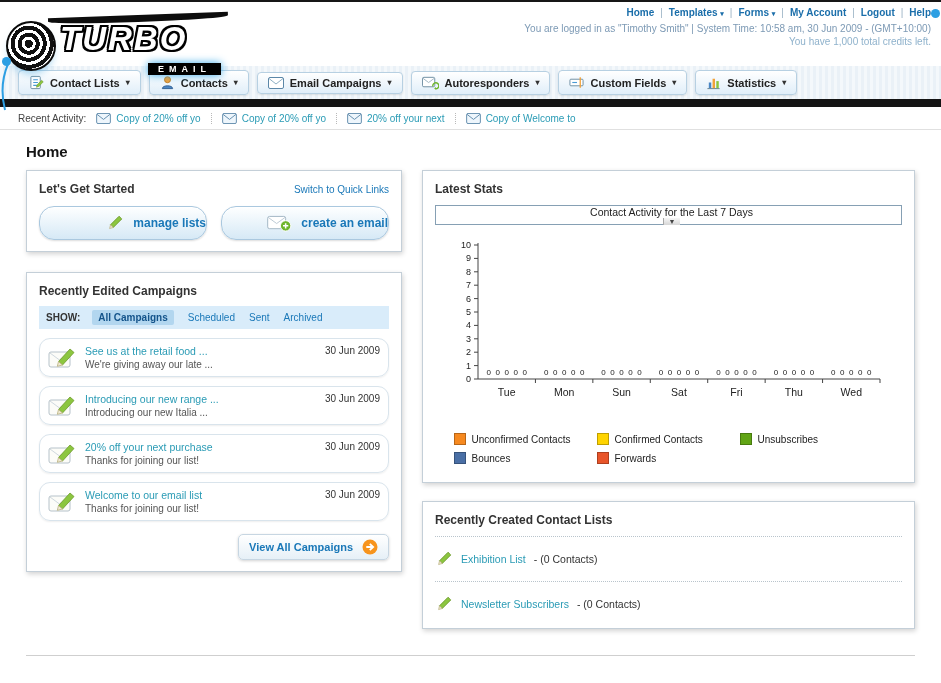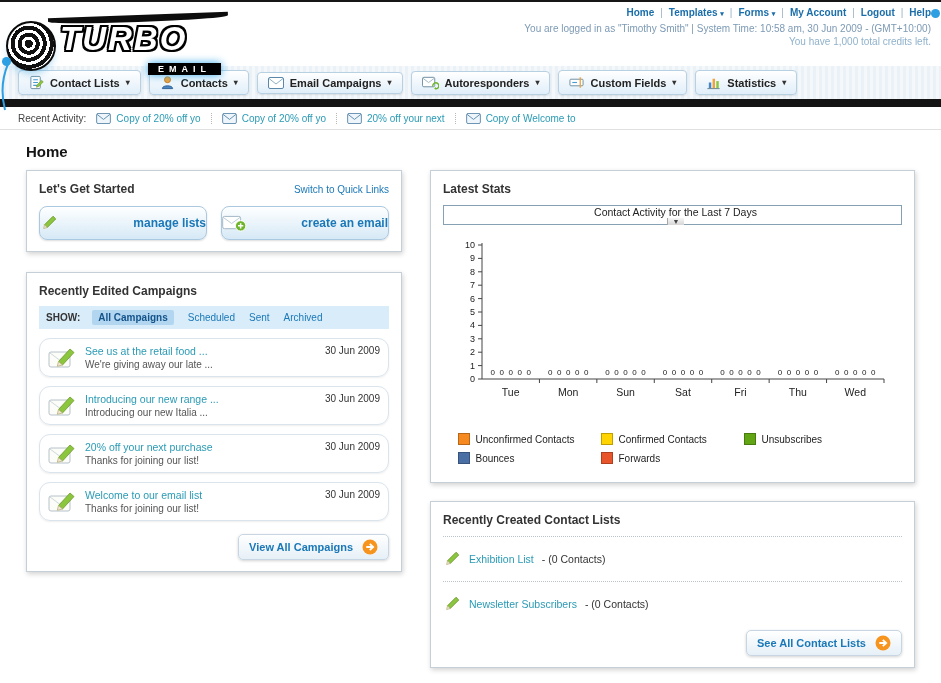--- a/index.html
+++ b/index.html
@@ -70,33 +70,33 @@
   }
   .activity-label{margin-right:10px;color:#444}
   .act-items{display:flex;align-items:center}
   .act-item{display:flex;align-items:center;gap:5px;padding:0 10px;border-left:1px dotted #b9b9b9}
   .act-item:first-child{border-left:none;padding-left:0}
   .act-link{color:#2a9bb5;font-size:10px}
 
   
   .main{padding:0 26px}
   .page-title{font-size:15px;font-weight:bold;color:#151515;margin:13px 0 10px}
-  .columns{display:flex;gap:28px;align-items:flex-start}
+  .columns{display:flex;gap:20px;align-items:flex-start}
   .col-left{width:376px;flex:none}
   .col-right{flex:1;min-width:0}
   .panel{background:#fff;border:1px solid #c4cfd8;box-shadow:1px 2px 5px rgba(0,0,0,.18);padding:11px 12px}
   .panel-title{font-size:12px;font-weight:bold;color:#333}
 
   
   .gs-header{display:flex;justify-content:space-between;align-items:center}
   .gs-switch{font-size:10px;color:#1a78b8}
   .gs-buttons{display:flex;gap:14px;margin-top:10px}
   .gs-btn{
-    flex:1;height:34px;display:flex;align-items:center;justify-content:space-between;gap:9px;
-    border:1px solid #aac8df;border-radius:8px;
+    flex:1;height:34px;display:flex;align-items:center;justify-content:flex-end;gap:9px;
+    border:1px solid #aac8df;border-radius:15px;
     background:linear-gradient(#feffff,#d6e9f6);
     box-shadow:inset 0 1px 0 #fff,0 1px 2px rgba(0,0,0,.14);
     font-size:12px;font-weight:bold;color:#1a78b8;
   }
 
   
   .camp-panel{margin-top:20px}
   .filter-strip{margin-top:8px;background:#d9ecfa;padding:4px 7px;display:flex;align-items:center;gap:12px;font-size:10px}
   .show-label{font-weight:bold;color:#333}
   .filter-tabs{display:flex;gap:14px;align-items:center}
@@ -542,31 +542,20 @@
      <span class="cl-icon">
                 <svg width="18" height="18" viewBox="0 0 20 20">
                   <path d="M5 12 L14.5 2.5 L17.5 5.5 L8 15 Z" fill="#8cc63f" stroke="#6d9a2b"></path>
                   <path d="M5 12 L4 16.2 L8 15 Z" fill="#efe9d2" stroke="#b9b07e" stroke-width="0.8"></path>
                 </svg>
               </span>
      <a class="cl-link">Newsletter Subscribers</a>
      <span class="cl-detail">- (0 Contacts)</span>
    </div>
           </div>
-        <div class="cl-footer">
-          <button class="pill-btn">
-            <span>See All Contact Lists</span>
-            <span class="btn-icon">
-                <svg width="16" height="16" viewBox="0 0 16 16">
-                  <circle cx="8" cy="8" r="7.5" fill="#f7941d"></circle>
-                  <path d="M4.3 8 H10.2 M7.8 4.8 L11.2 8 L7.8 11.2" stroke="#fff" stroke-width="1.8" fill="none"></path>
-                </svg>
-              </span>
-          </button>
-        </div>
       </section>
     </div>
   </div>
 
   <div class="footer-line"></div>
 </main>
 
 <div class="dot dot-tr"></div>
 <div class="dot dot-left"></div>
 <svg class="tail" width="14" height="48">

